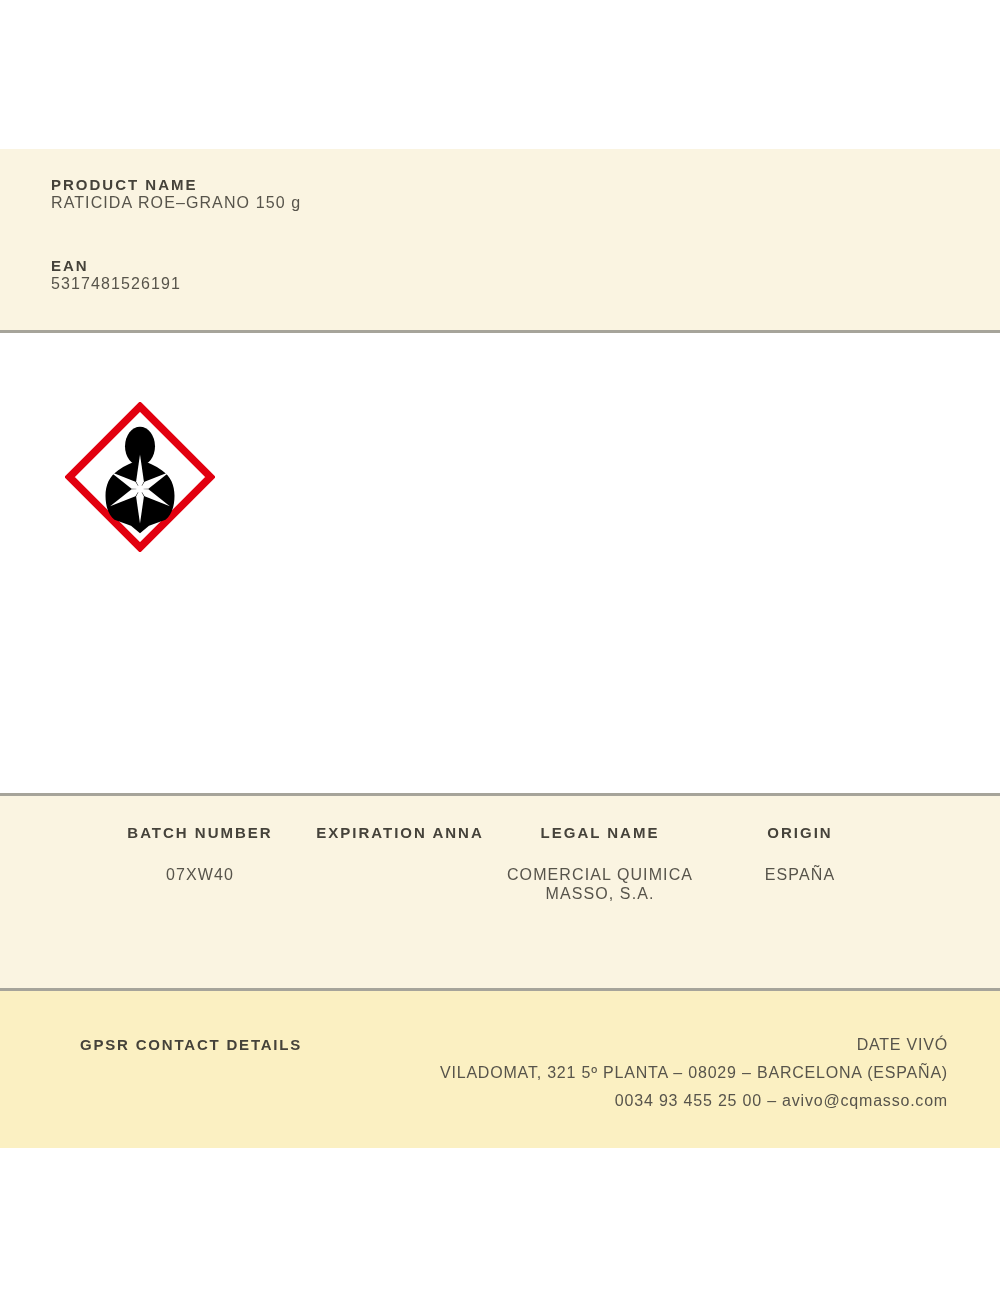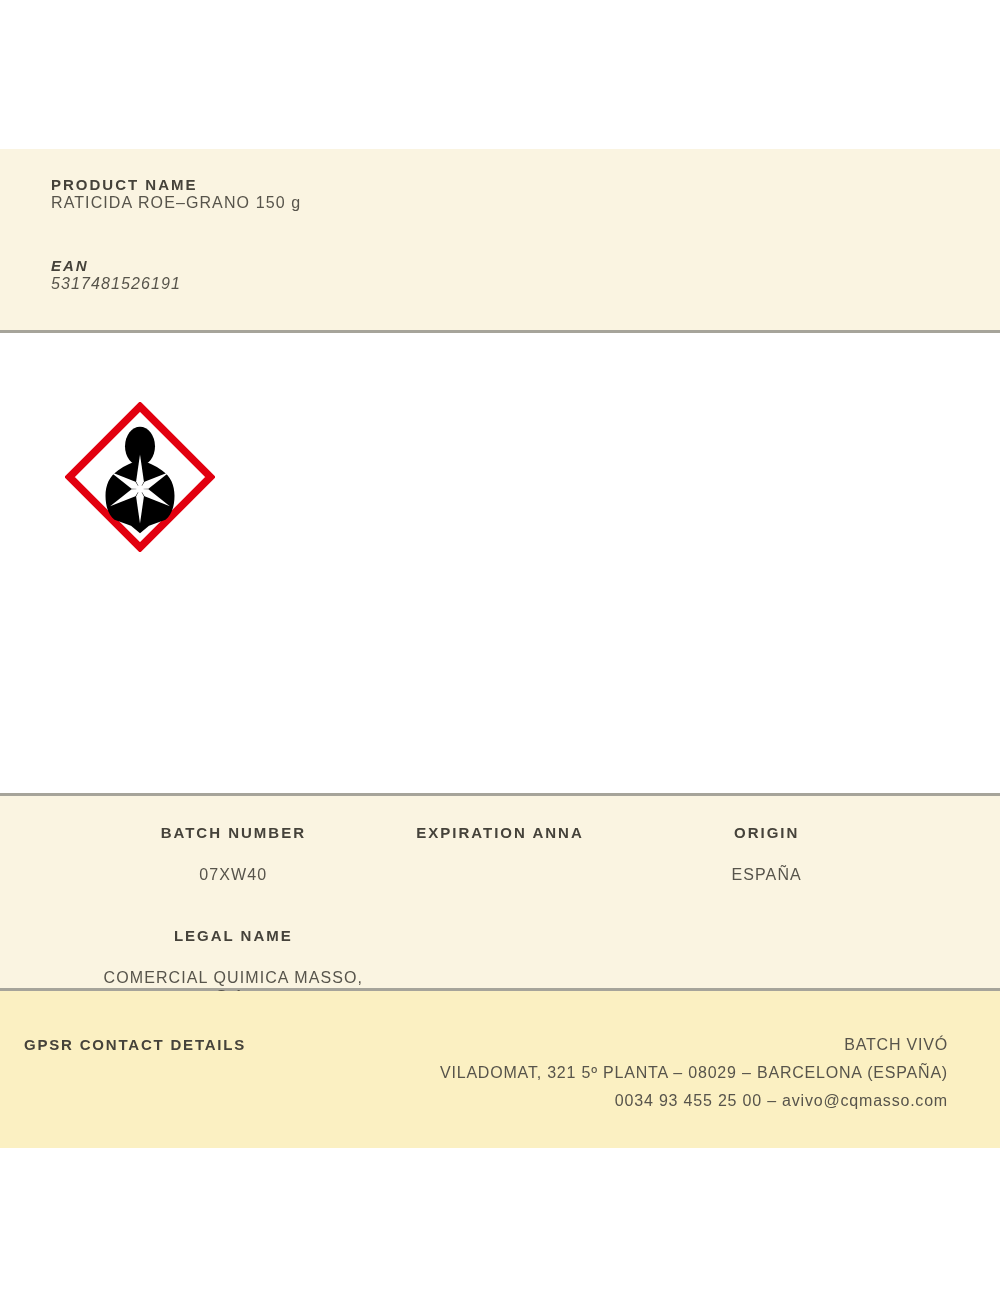--- a/index.html
+++ b/index.html
@@ -33,21 +33,21 @@
     line-height: 16px;
   }
   .field-value {
     font-size: 16px;
     font-weight: 400;
     letter-spacing: 1.1px;
     color: #57544b;
     line-height: 19px;
     margin-top: 0;
   }
-  .field + .field { margin-top: 46px; font-style: italic; }
+  .field + .field { margin-top: 46px; }
 
   
   .pictogram {
     position: absolute;
     left: 65px;
     top: 402px;
     width: 150px;
     height: 150px;
     display: block;
   }
@@ -56,32 +56,32 @@
   
   .section-batch {
     top: 793px;
     height: 198px;
     border-top: 3px solid #a6a49a;
     border-bottom: 3px solid #a6a49a;
     padding: 29px 100px 0 100px;
   }
   .batch-grid {
     display: grid;
-    grid-template-columns: 1fr 1fr 1fr;
+    grid-template-columns: 1fr 1fr 1fr 1fr;
     row-gap: 44px;
   }
   .batch-cell { text-align: center; }
   .batch-cell .field-value { margin-top: 24px; }
 
   
   .section-gpsr {
     top: 991px;
     height: 157px;
     background: #fbf0c2;
-    padding: 40px 52px 0 24px;
+    padding: 40px 52px 0 80px;
     display: flex;
     align-items: flex-start;
     justify-content: space-between;
   }
   .gpsr-heading {
     font-size: 15px;
     font-weight: 700;
     letter-spacing: 1.8px;
     color: #45423a;
     line-height: 28px;
@@ -147,32 +147,32 @@
   <section class="band section-batch">
     <div class="batch-grid">
       <div class="batch-cell">
         <div class="field-label">BATCH NUMBER</div>
         <div class="field-value">07XW40</div>
       </div>
       <div class="batch-cell">
         <div class="field-label">EXPIRATION ANNA</div>
       </div>
       <div class="batch-cell">
+        <div class="field-label">LEGAL NAME</div>
+        <div class="field-value">COMERCIAL QUIMICA MASSO, S.A.</div>
+      </div>
+      <div class="batch-cell">
         <div class="field-label">ORIGIN</div>
         <div class="field-value">ESPAÑA</div>
-      </div>
-      <div class="batch-cell">
-        <div class="field-label">LEGAL NAME</div>
-        <div class="field-value">COMERCIAL QUIMICA MASSO, S.A.</div>
       </div>
     </div>
   </section>
 
   <section class="band section-gpsr">
     <div class="gpsr-heading">GPSR CONTACT DETAILS</div>
     <div class="gpsr-contact">
-      <div>BATCH VIVÓ</div>
+      <div>DATE VIVÓ</div>
       <div>VILADOMAT, 321 5º PLANTA – 08029 – BARCELONA (ESPAÑA)</div>
       <div>0034 93 455 25 00 – avivo@cqmasso.com</div>
     </div>
   </section>
 
 </div>
 
 </body></html>

